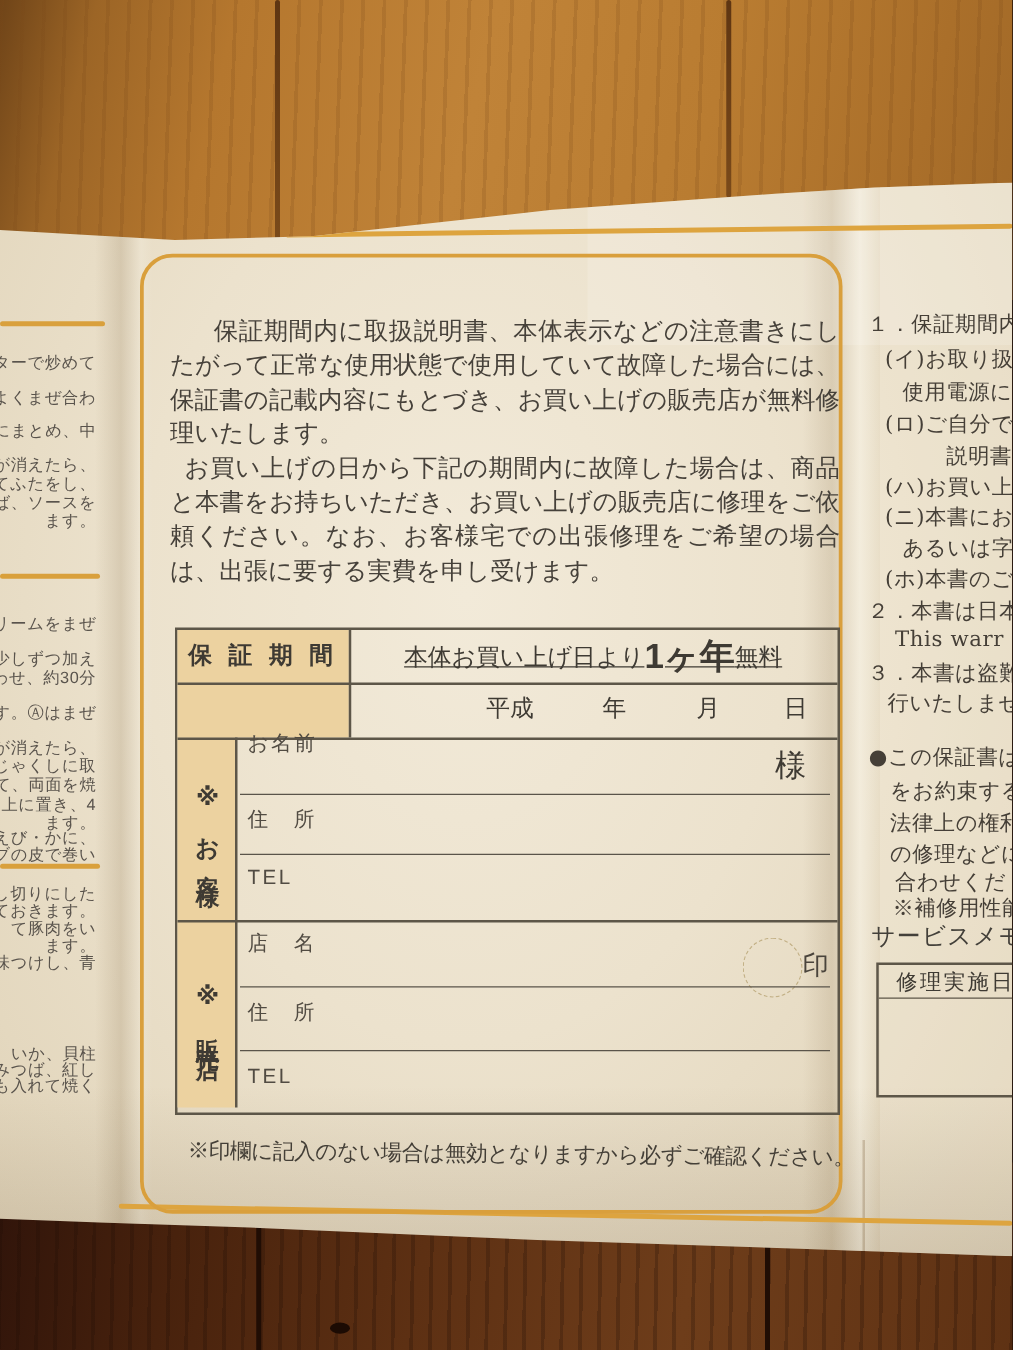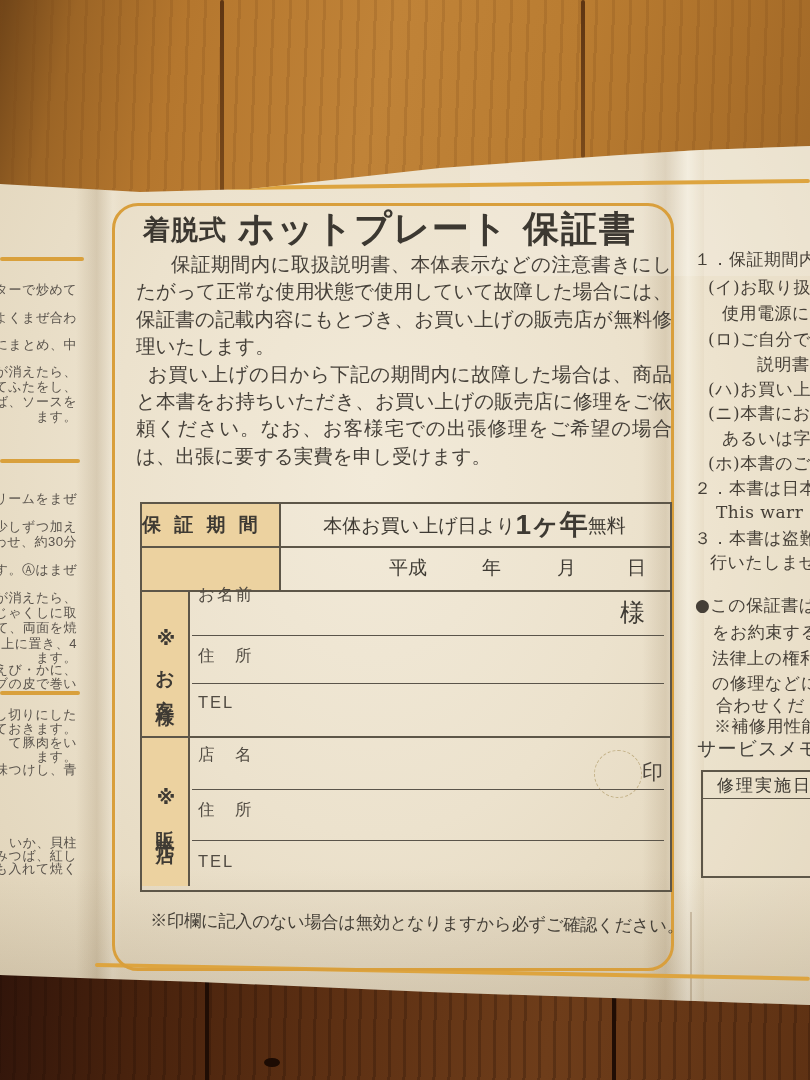--- a/index.html
+++ b/index.html
@@ -76,22 +76,22 @@
   .body-text p{margin:0;}
   .body-text p.p1{text-indent:1.8em;}
   .body-text p.p2{text-indent:.6em;}
   
   .wtable{position:absolute;left:140px;top:502px;width:528px;height:386px;
     border:2px solid #5d5648;}
   .hline{position:absolute;left:0;width:100%;height:1.5px;background:#5d5648;}
   .vline{position:absolute;top:0;width:1.5px;background:#5d5648;}
   .cell-tan{position:absolute;background:#ecd2a0;}
   .lbl{position:absolute;color:#3e3a33;font-weight:600;}
-  .period-label{left:0;top:0;width:137px;height:42px;line-height:42px;font-size:19px;letter-spacing:4px;}
-  .period-value{position:absolute;left:137px;top:0;width:391px;height:42px;line-height:42px;text-align:center;color:#3e3a33;font-size:19px;font-weight:500;white-space:nowrap;}
+  .period-label{left:0;top:0;width:137px;height:42px;line-height:42px;text-align:center;font-size:19px;letter-spacing:4px;}
+  .period-value{position:absolute;left:137px;top:0;width:391px;height:42px;line-height:42px;text-align:center;color:#3e3a33;font-size:19px;font-weight:500;white-space:nowrap;text-decoration:underline;}
   .period-big{font-size:28px;font-weight:bold;letter-spacing:0;vertical-align:-2px;}
   .date-label{left:0;top:42px;width:137px;height:42px;line-height:42px;text-align:center;font-size:19px;letter-spacing:1px;}
   .date-item{position:absolute;top:44px;height:40px;line-height:40px;font-size:19px;color:#3e3a33;font-weight:500;}
   .vert-label{
     position:absolute;left:140px;width:46px;text-align:center;color:#3e3a33;
     writing-mode:vertical-rl;font-size:19px;font-weight:600;letter-spacing:7px;
     display:flex;align-items:center;justify-content:center;
   }
   .field-label{position:absolute;font-size:16.5px;color:#514b42;letter-spacing:2px;}
   .field-line{position:absolute;height:1.2px;background:#5a544a;}
@@ -171,25 +171,20 @@
       <div class="recipe-frag" style="top: 736px;">て豚肉をい</div>
       <div class="recipe-frag" style="top: 750px;">ます。</div>
       <div class="recipe-frag" style="top: 763px;">味つけし、青</div>
       <div class="recipe-frag" style="top: 836px;">いか、貝柱</div>
       <div class="recipe-frag" style="top: 849px;">みつば、紅し</div>
       <div class="recipe-frag" style="top: 862px;">も入れて焼く</div>
     </div>
 
   <div class="frame"></div>
 
-  <div class="title-row">
-    <span class="title-prefix">着脱式</span>
-    <span class="title-product">ホットプレート</span>
-    <span class="title-doc">保証書</span>
-  </div>
 
   <div class="body-text">
     <p class="p1">保証期間内に取扱説明書、本体表示などの注意書きにしたがって正常な使用状態で使用していて故障した場合には、保証書の記載内容にもとづき、お買い上げの販売店が無料修理いたします。</p>
     <p class="p2">お買い上げの日から下記の期間内に故障した場合は、商品と本書をお持ちいただき、お買い上げの販売店に修理をご依頼ください。なお、お客様宅での出張修理をご希望の場合は、出張に要する実費を申し受けます。</p>
   </div>
 
   <div class="wtable">
 
     <div class="cell-tan" style="left:0;top:0;width:137px;height:42px;"></div>
     <div class="cell-tan" style="left:0;top:42px;width:137px;height:44px;"></div>

